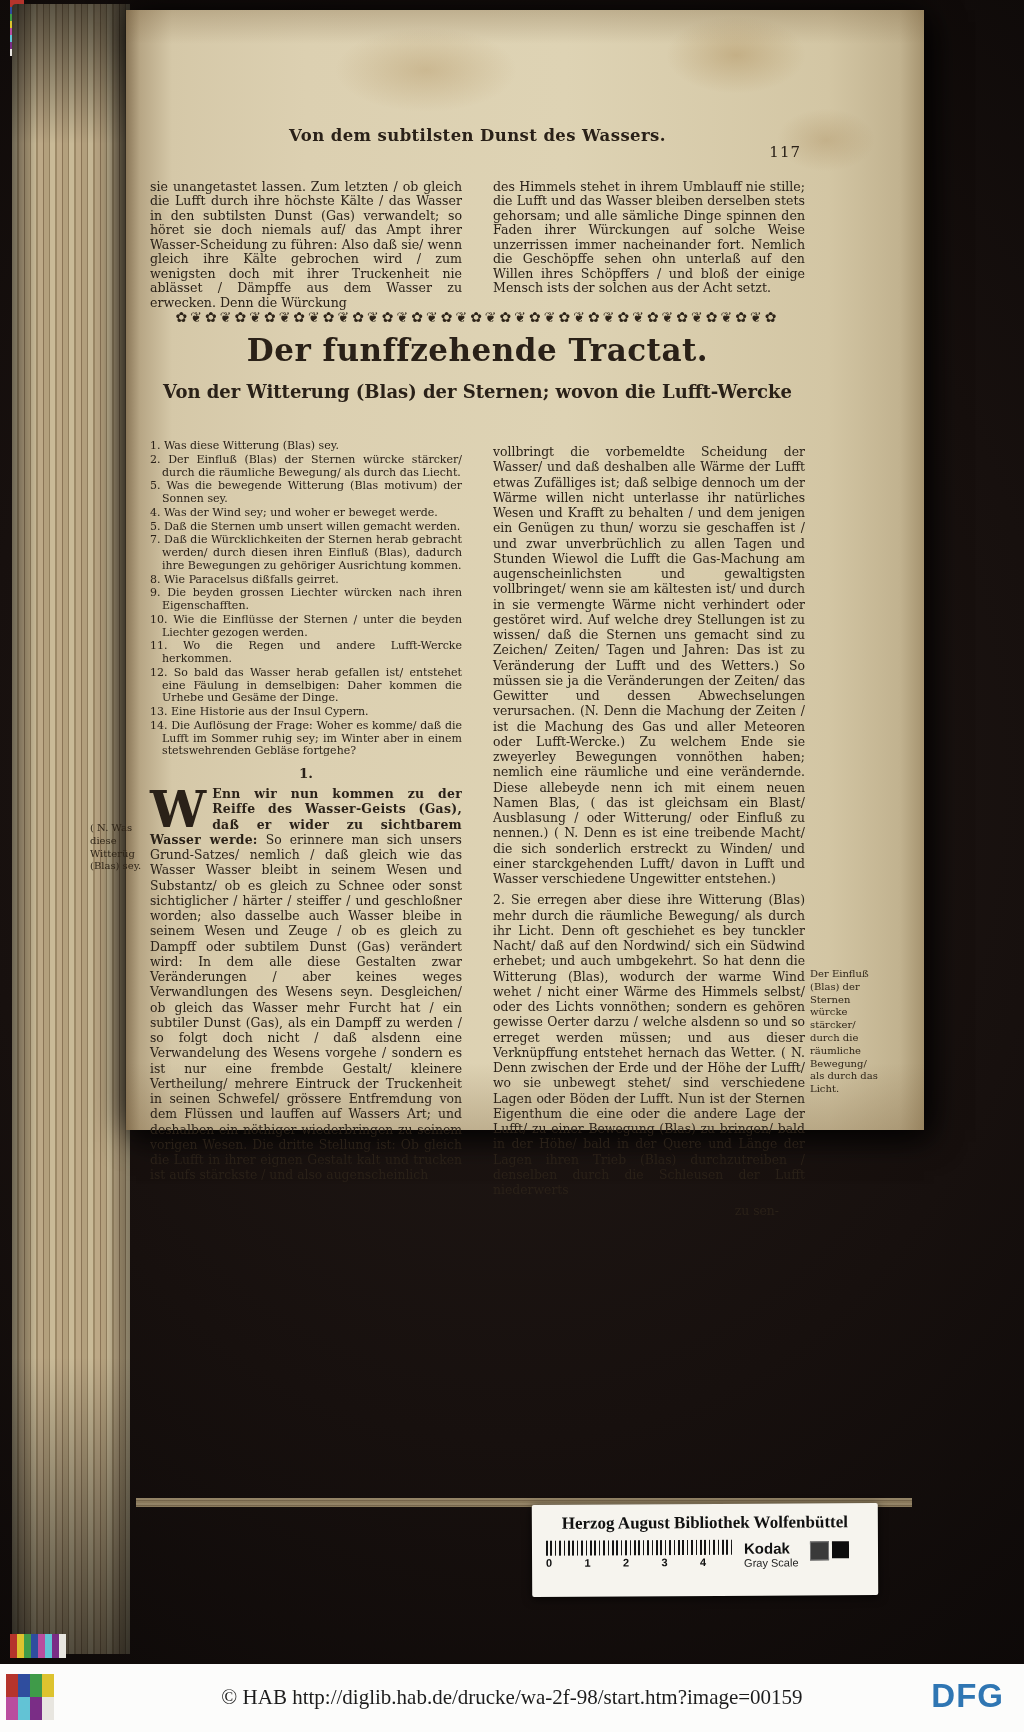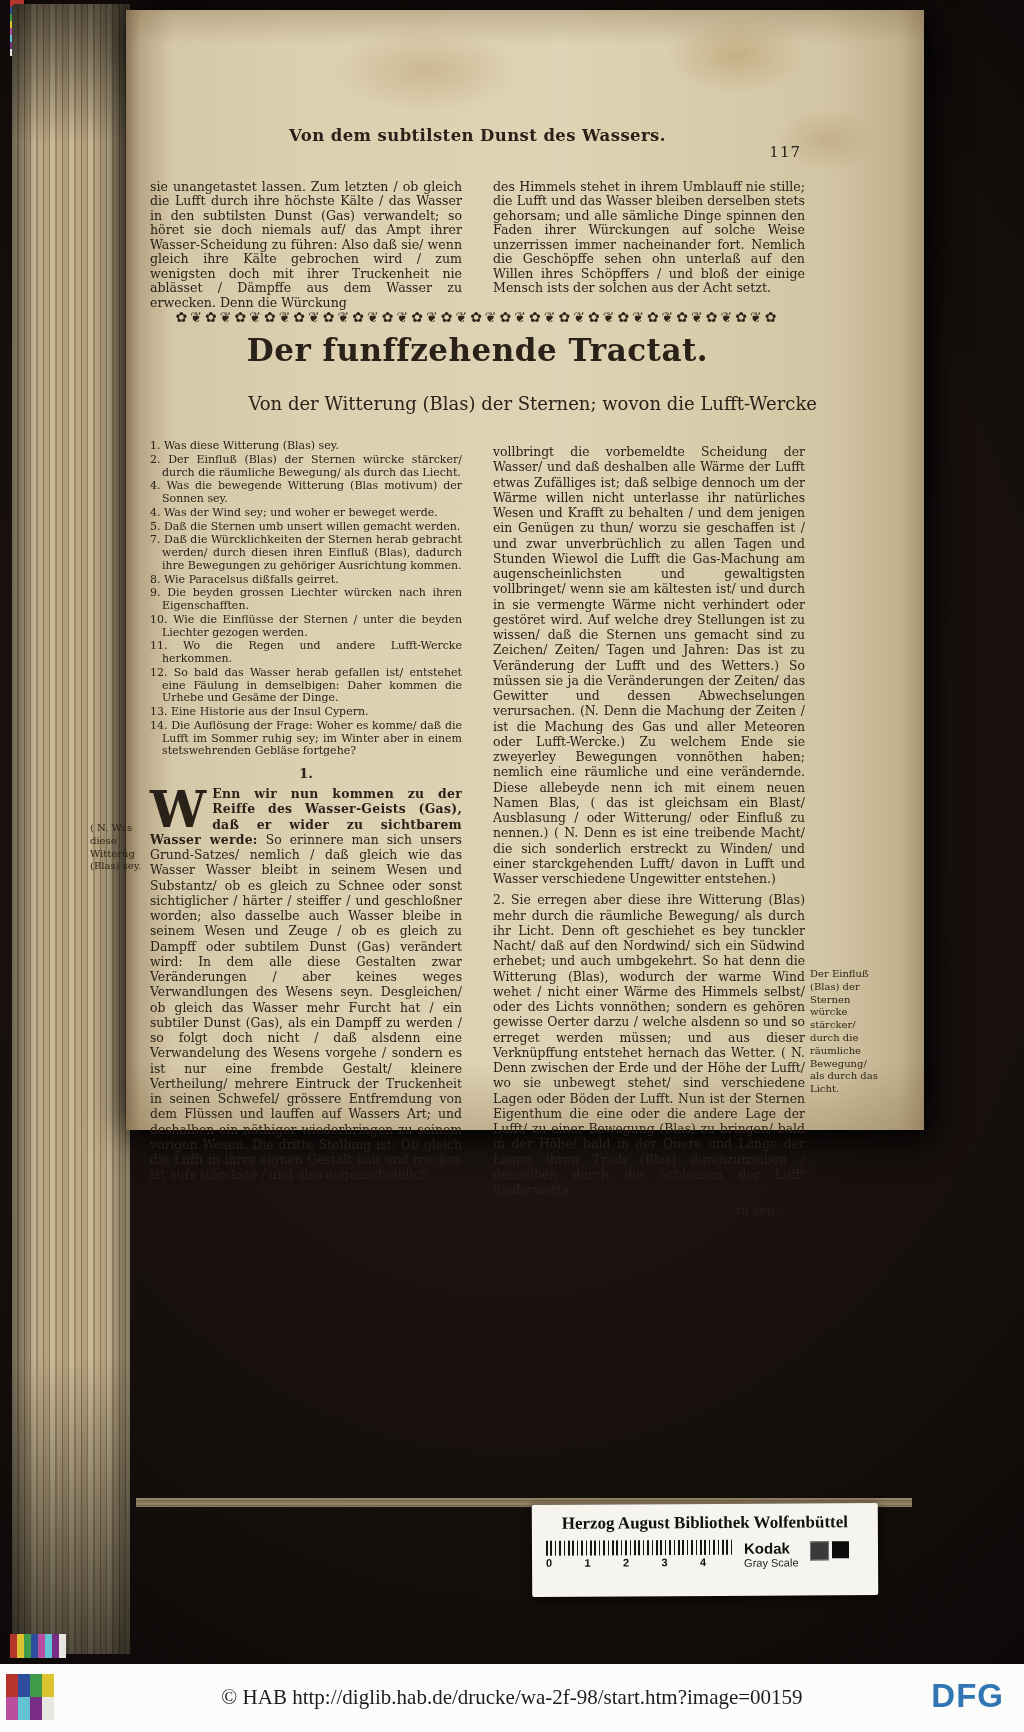--- a/index.html
+++ b/index.html
@@ -26,21 +26,21 @@
     color:#2a2118;}
   .content{position:absolute;left:24px;top:0;width:655px;height:100%;}
   .running-head{position:absolute;top:116px;left:0;width:100%;text-align:center;font-size:16.5px;font-weight:bold;letter-spacing:.4px;}
   .page-number{position:absolute;right:4px;top:1px;font-weight:normal;font-size:15px;letter-spacing:1px;margin-top:16px;}
   .two-col{display:flex;gap:31px;}
   .col{width:312px;text-align:justify;}
   .top-cols{position:absolute;top:142px;left:0;}
   .top-cols .col{font-size:12.6px;line-height:1.15;margin-top:28px;}
   .ornament-row{position:absolute;top:299px;left:0;width:100%;text-align:center;font-size:14px;letter-spacing:3px;white-space:nowrap;overflow:hidden;color:#2e2418;}
   .tractat-title{position:absolute;top:322px;left:0;width:100%;margin:0;text-align:center;font-size:31px;font-weight:bold;letter-spacing:.5px;}
-  .tractat-subtitle{position:absolute;top:370px;left:0;width:100%;margin:12px;text-align:right;font-size:18px;font-weight:normal;line-height:1.3;}
+  .tractat-subtitle{position:absolute;top:370px;left:0;width:100%;margin:0;text-align:center;font-size:18px;font-weight:bold;line-height:1.3;}
   .main-cols{position:absolute;top:430px;left:0;}
   .toc-item{margin:0 0 1px 0;padding-left:12px;text-indent:-12px;font-size:11px;line-height:1.16;}
   .section-marker{text-align:center;font-size:13.5px;margin:7px 0 5px 0;font-weight:bold;}
   .body-para{margin:4px 0 6px 0;font-size:12.4px;line-height:1.23;}
   .drop-cap{float:left;font-size:50px;line-height:42px;font-weight:bold;padding:3px 6px 0 0;font-family:"DejaVu Serif",serif;}
   .intro{letter-spacing:.3px;font-weight:600;}
   .catchword{text-align:right;font-size:12.4px;padding-right:26px;}
   .margin-note{position:absolute;font-size:10px;line-height:1.28;color:#2f2518;}
   .left-note{left:-36px;top:812px;width:56px;text-align:left;}
   .right-note{left:684px;top:958px;width:74px;text-align:left;}
@@ -112,21 +112,21 @@
 
       <h2 class="tractat-subtitle">
         <span>Von der Witterung (Blas) der Sternen; wovon die Lufft-Wercke</span><br>
       </h2>
 
       <div class="two-col main-cols">
         <div class="col">
           <div class="toc">
             <p class="toc-item">1. Was diese Witterung (Blas) sey.</p>
             <p class="toc-item">2. Der Einfluß (Blas) der Sternen würcke stärcker/ durch die räumliche Bewegung/ als durch das Liecht.</p>
-            <p class="toc-item">4. Was die bewegende Witterung (Blas motivum) der Sonnen sey.</p>
+            <p class="toc-item">5. Was die bewegende Witterung (Blas motivum) der Sonnen sey.</p>
             <p class="toc-item">4. Was der Wind sey; und woher er beweget werde.</p>
             <p class="toc-item">5. Daß die Sternen umb unsert willen gemacht werden.</p>
             <p class="toc-item">7. Daß die Würcklichkeiten der Sternen herab gebracht werden/ durch diesen ihren Einfluß (Blas), dadurch ihre Bewegungen zu gehöriger Ausrichtung kommen.</p>
             <p class="toc-item">8. Wie Paracelsus dißfalls geirret.</p>
             <p class="toc-item">9. Die beyden grossen Liechter würcken nach ihren Eigenschafften.</p>
             <p class="toc-item">10. Wie die Einflüsse der Sternen / unter die beyden Liechter gezogen werden.</p>
             <p class="toc-item">11. Wo die Regen und andere Lufft-Wercke herkommen.</p>
             <p class="toc-item">12. So bald das Wasser herab gefallen ist/ entstehet eine Fäulung in demselbigen: Daher kommen die Urhebe und Gesäme der Dinge.</p>
             <p class="toc-item">13. Eine Historie aus der Insul Cypern.</p>
             <p class="toc-item">14. Die Auflösung der Frage: Woher es komme/ daß die Lufft im Sommer ruhig sey; im Winter aber in einem stetswehrenden Gebläse fortgehe?</p>

